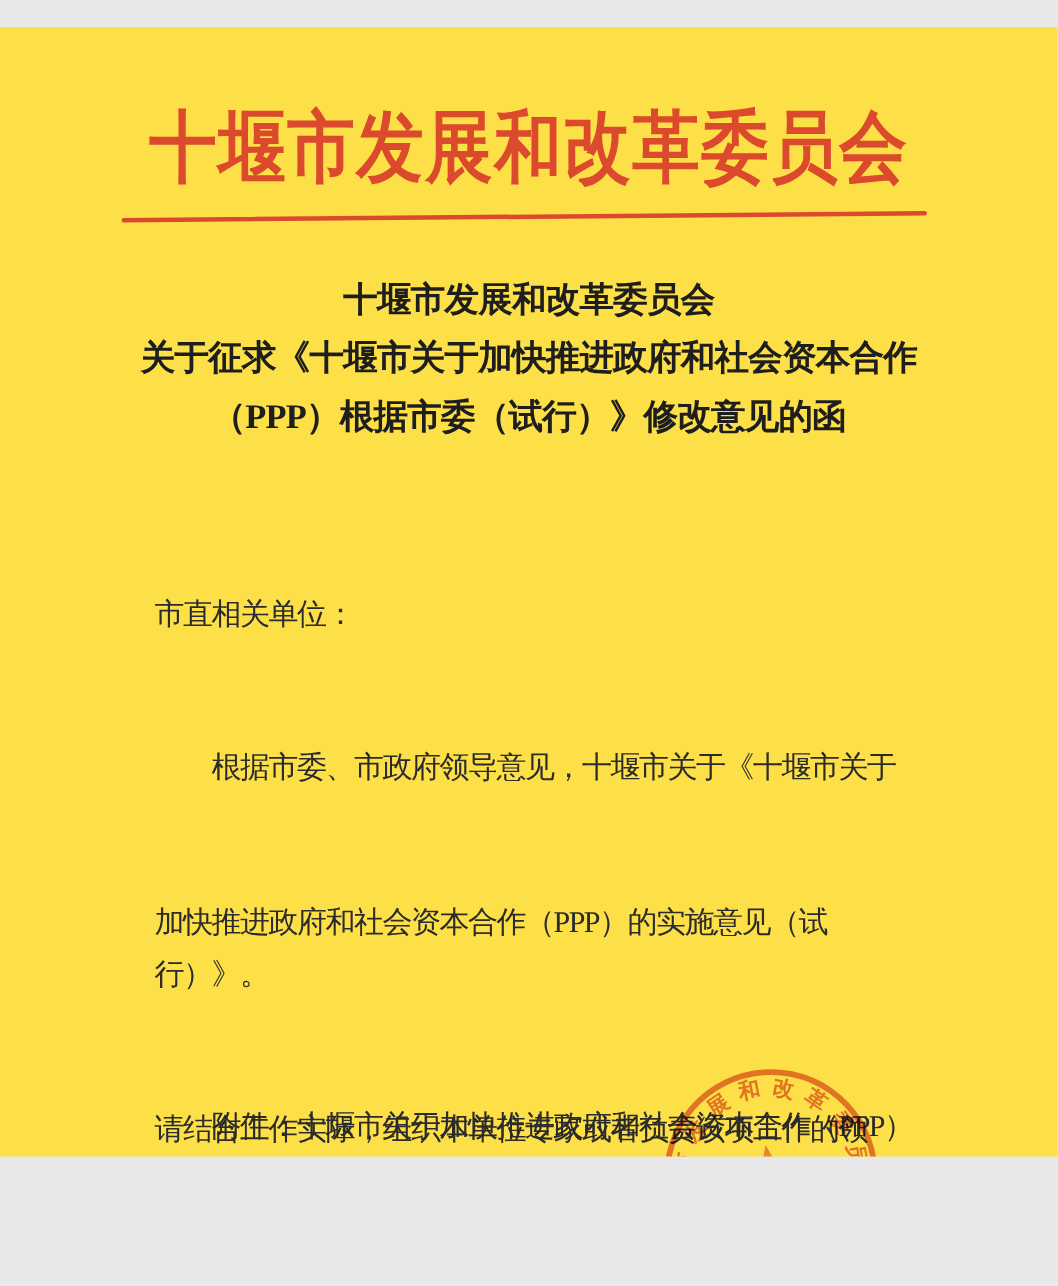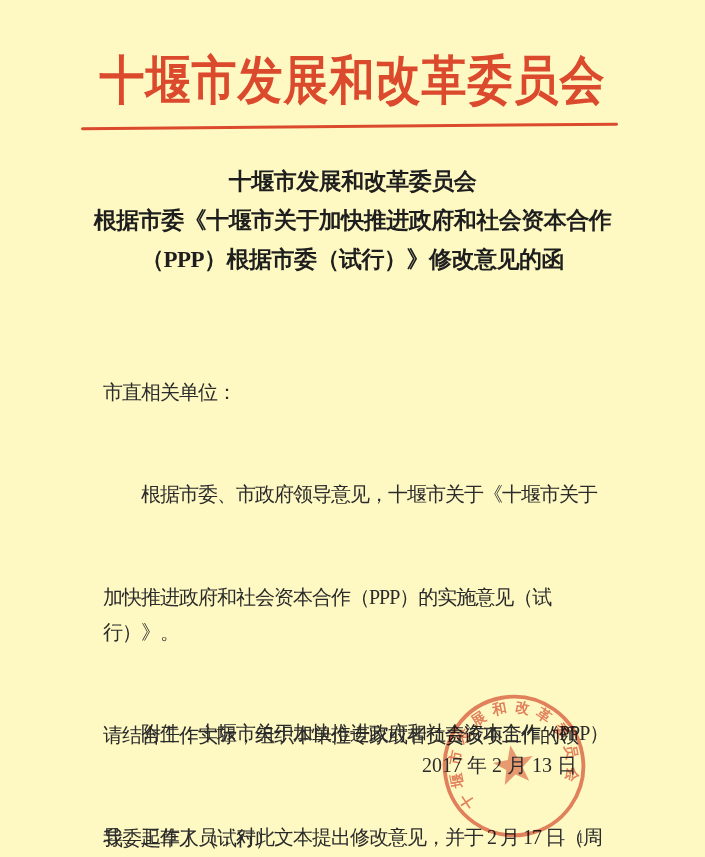--- a/index.html
+++ b/index.html
@@ -1,20 +1,20 @@
 <!DOCTYPE html>
 <html><head>
 <meta charset="utf-8">
 <style>
   html,body{margin:0;padding:0;background:#e8e8e8;}
   .page{
     position:relative;
-    width:705px;height:857px;
-    margin:0 auto;
-    background:#fef9c3;
+    width:705px;height:753px;
+    margin:18px auto;
+    background:#fde047;
     overflow:hidden;
     font-family:"Liberation Serif","DejaVu Serif",serif;
     color:#2b2b2b;
   }
   
   .letterhead{
     position:absolute;top:46px;left:0;width:705px;
     text-align:center;
     font-size:45px;font-weight:700;
     letter-spacing:1px;
@@ -88,21 +88,21 @@
 <body>
 
 <div class="page">
 
   <div class="letterhead">十堰市发展和改革委员会</div>
 
   <div class="red-rule"></div>
 
   <div class="doc-title">
     <div>十堰市发展和改革委员会</div>
-    <div>根据市委《十堰市关于加快推进政府和社会资本合作</div>
+    <div>关于征求《十堰市关于加快推进政府和社会资本合作</div>
     <div>（PPP）根据市委（试行）》修改意见的函</div>
   </div>
 
   <div class="body-block">
     <div>市直相关单位：</div>
     <div class="indent">根据市委、市政府领导意见，十堰市关于《十堰市关于</div>
     <div>加快推进政府和社会资本合作（PPP）的实施意见（试行）》。</div>
     <div>请结合工作实际，组织本单位专家或者负责该项工作的领</div>
     <div>导、工作人员，对此文本提出修改意见，并于 2 月 17 日（周</div>
     

